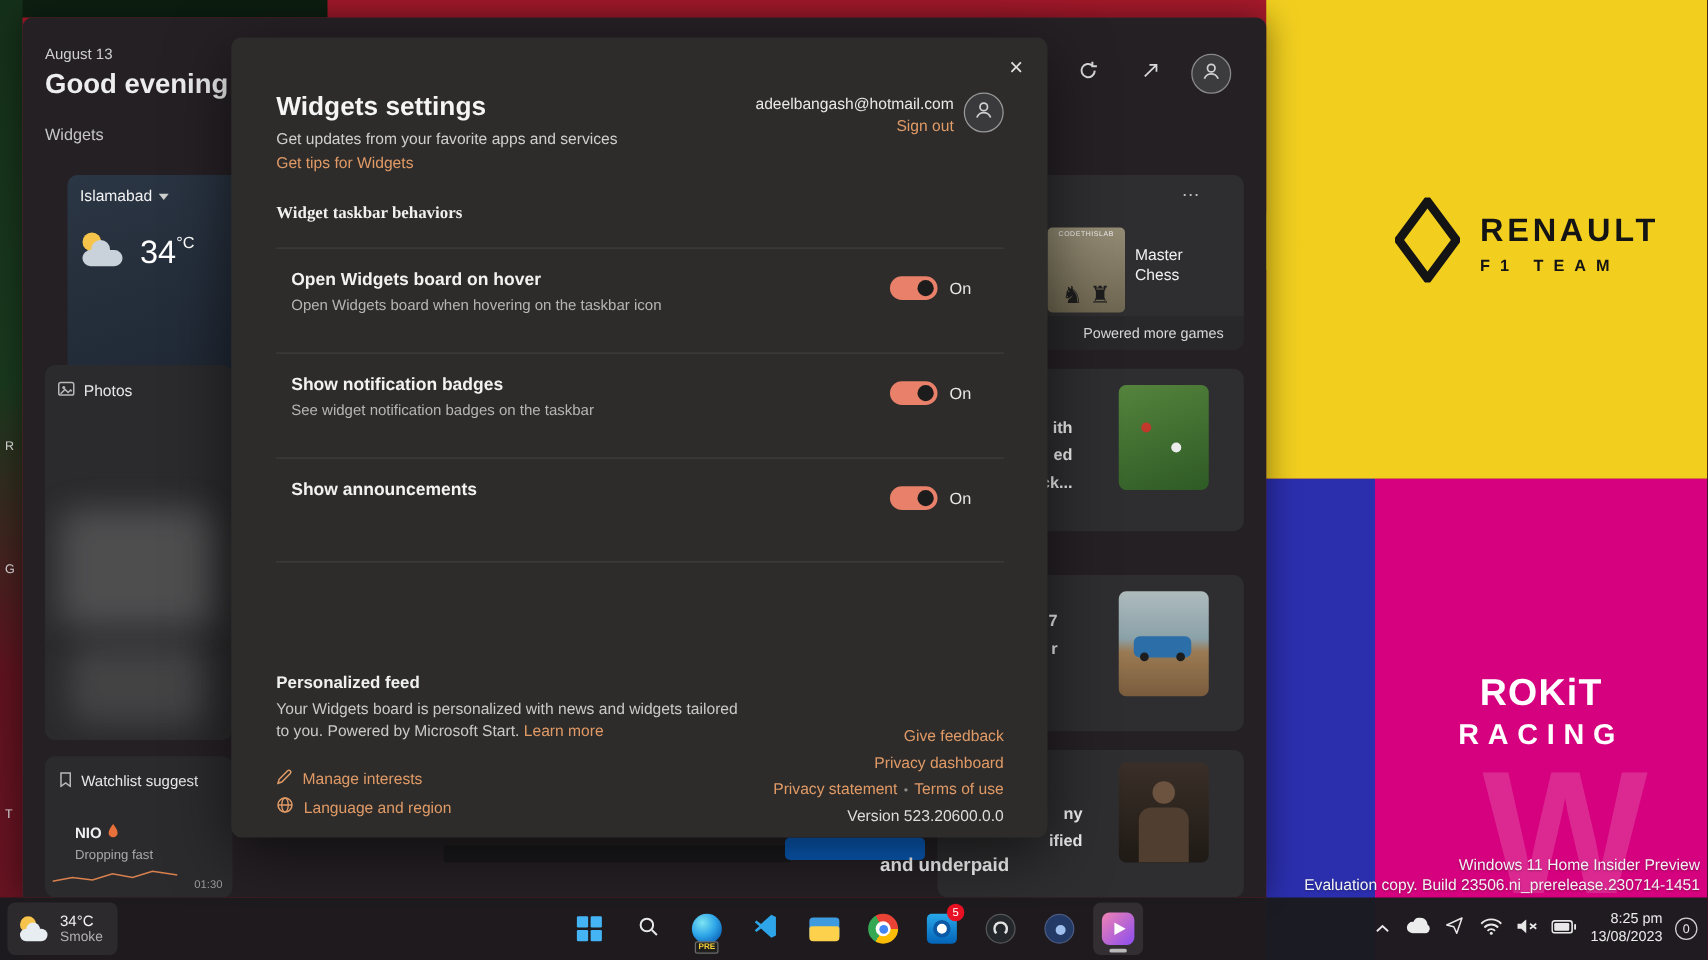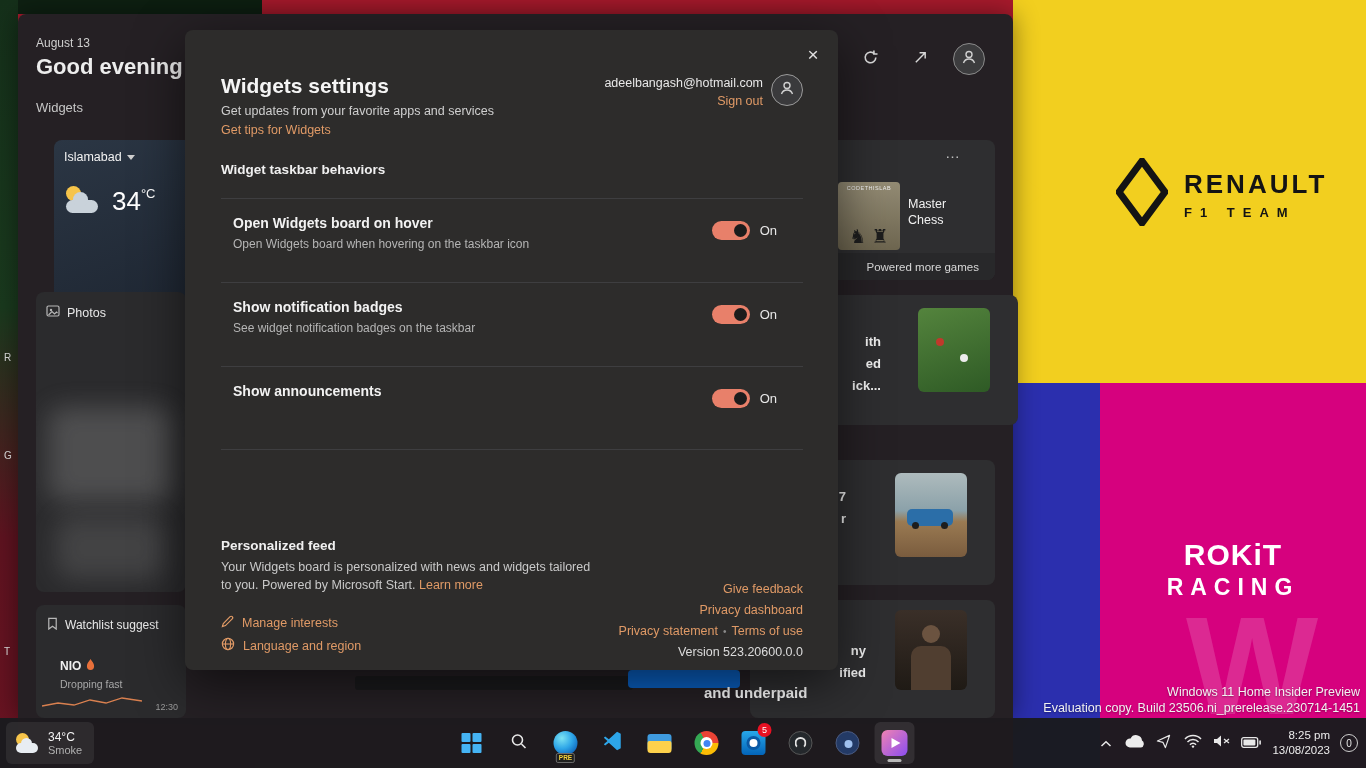--- a/index.html
+++ b/index.html
@@ -62,21 +62,21 @@
   .wl-spark{position:absolute;left:6px;bottom:4px;}
 
   .game-card{left:732px;top:126px;width:245px;height:140px;background:#2e2e30;}
   .gc-menu{position:absolute;right:34px;top:4px;font-size:15px;color:#c0c0c0;letter-spacing:1px;}
   .gc-img{position:absolute;left:88px;top:42px;width:62px;height:68px;border-radius:4px;background:linear-gradient(180deg,#938b74,#6e6650);display:flex;align-items:flex-end;justify-content:center;font-size:19px;color:#1d1d1d;padding-bottom:2px;}
   .gc-tag{position:absolute;left:88px;top:45px;width:62px;text-align:center;font-size:5.5px;letter-spacing:.5px;color:#f0f0f0;}
   .gc-title{position:absolute;left:158px;top:56px;width:64px;font-size:12.5px;line-height:16px;color:#f0f0f0;}
   .gc-footer{position:absolute;left:0;right:0;bottom:0;height:27px;background:#28282a;display:flex;align-items:center;justify-content:flex-end;padding-right:16px;font-size:11.5px;color:#d8d8d8;}
 
   .news-card{background:#2e2e30;}
-  .nc-1{left:755px;top:281px;width:245px;height:130px;}
+  .nc-1{left:732px;top:281px;width:245px;height:130px;}
   .nc-2{left:732px;top:446px;width:245px;height:125px;}
   .nc-3{left:732px;top:586px;width:245px;height:118px;}
   .frag{position:absolute;left:0;text-align:right;font-size:13px;font-weight:700;color:#f0f0f0;}
   .frag span{display:block;line-height:22px;}
   .f1{top:36px;width:108px;}
   .f2{top:26px;width:96px;line-height:26px;}
   .f3{top:40px;width:116px;line-height:25px;}
   .thumb{position:absolute;left:145px;top:13px;width:72px;height:84px;border-radius:6px;overflow:hidden;}
   .th-football{background:linear-gradient(160deg,#54843d,#2e5a25);}
   .th-dot{position:absolute;border-radius:50%;}
@@ -94,21 +94,21 @@
 
   
   .modal{left:185px;top:30px;width:653px;height:640px;background:#2d2c2b;border-radius:8px;box-shadow:0 14px 50px rgba(0,0,0,.55);z-index:5;}
   .m-close{position:absolute;right:10px;top:10px;width:30px;height:30px;display:flex;align-items:center;justify-content:center;font-size:19px;color:#e0e0e0;border-radius:5px;}
   .m-title{position:absolute;left:36px;top:44px;font-size:21px;font-weight:600;color:#f5f5f5;}
   .m-sub{position:absolute;left:36px;top:74px;font-size:12.5px;color:#cfcfcf;}
   .m-tips{position:absolute;left:36px;top:93px;font-size:12.5px;color:var(--accent-link);}
   .m-email{position:absolute;right:75px;top:46px;font-size:12.5px;color:#e8e8e8;}
   .m-signout{position:absolute;right:75px;top:64px;font-size:12.5px;color:var(--accent-link);}
   .m-avatar{position:absolute;right:35px;top:44px;width:32px;height:32px;border-radius:50%;background:#3a3a3c;border:1px solid #9a9a9a;display:flex;align-items:center;justify-content:center;}
-  .m-behaviors{position:absolute;left:36px;top:132px;font-size:13.5px;font-weight:700;color:#f0f0f0;}
+  .m-behaviors{position:absolute;left:36px;top:132px;font-size:13.5px;font-weight:700;color:#f0f0f0;font-family:Liberation Serif, serif;}
   .rows{position:absolute;left:36px;top:168px;width:582px;}
   .row{position:relative;height:84px;border-top:1px solid #3e3e40;padding:16px 0 0 12px;}
   .row:last-child{border-bottom:1px solid #3e3e40;}
   .row-label{font-size:14px;font-weight:600;color:#f2f2f2;}
   .row-desc{font-size:12px;color:#b5b5b5;margin-top:6px;}
   .row-toggle{position:absolute;right:26px;top:22px;display:flex;align-items:center;gap:10px;}
   .pill{width:38px;height:19px;border-radius:10px;background:var(--toggle-on);position:relative;}
   .knob{position:absolute;right:3px;top:3px;width:13px;height:13px;border-radius:50%;background:#1c1c1c;}
   .tg-state{font-size:13px;color:#e8e8e8;}
   .m-feed-h{position:absolute;left:36px;top:508px;font-size:13.5px;font-weight:700;color:#f0f0f0;}
@@ -270,21 +270,21 @@
               <path d="M5 0 C7 3 9 5 9 8 A4 4 0 0 1 1 8 C1 5 3 3 5 0 Z" fill="#e8703a"></path>
             </svg>
         </span>
       </div>
       <div class="wl-note" data-interactable="false">Dropping fast</div>
       <span class="wl-spark" data-interactable="false">
         <svg width="100" height="16" viewBox="0 0 100 16">
             <polyline points="0,12 16,9 32,11 48,6 64,9 80,4 100,7" fill="none" stroke="#d9804f" stroke-width="1.3"></polyline>
           </svg>
       </span>
-      <div class="wl-time" data-interactable="false">12:30</div>
+      <div class="wl-time" data-interactable="false">01:30</div>
     </div>
 
     <div class="card game-card" data-interactable="true">
       <div class="gc-menu" data-interactable="true">…</div>
       <div class="gc-img" data-interactable="false">♞ ♜</div>
       <div class="gc-tag" data-interactable="false">CODETHISLAB</div>
       <div class="gc-title" data-interactable="false">Master Chess</div>
       <div class="gc-footer" data-interactable="true">Powered more games</div>
     </div>
 

